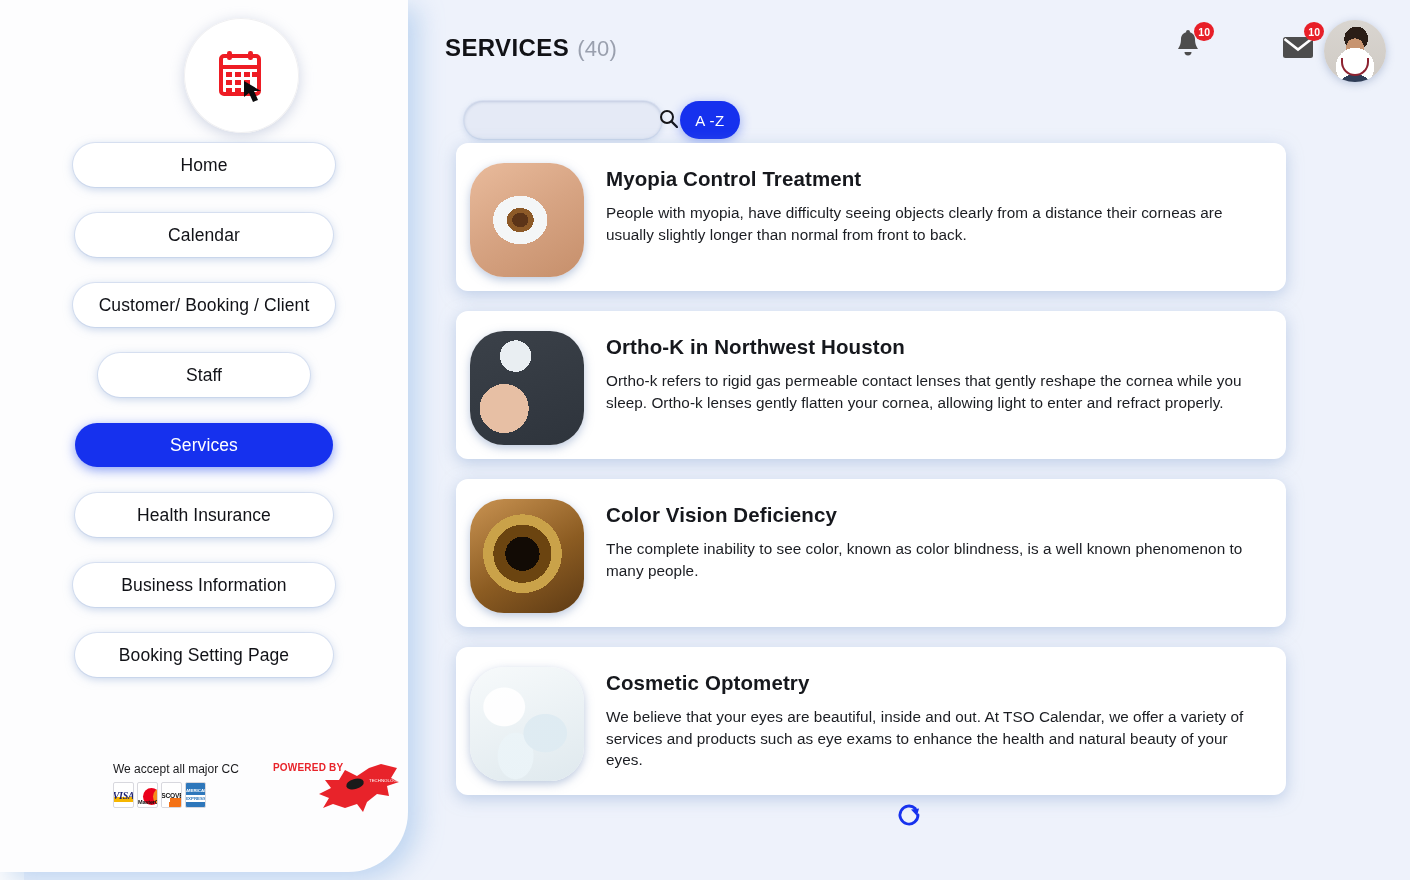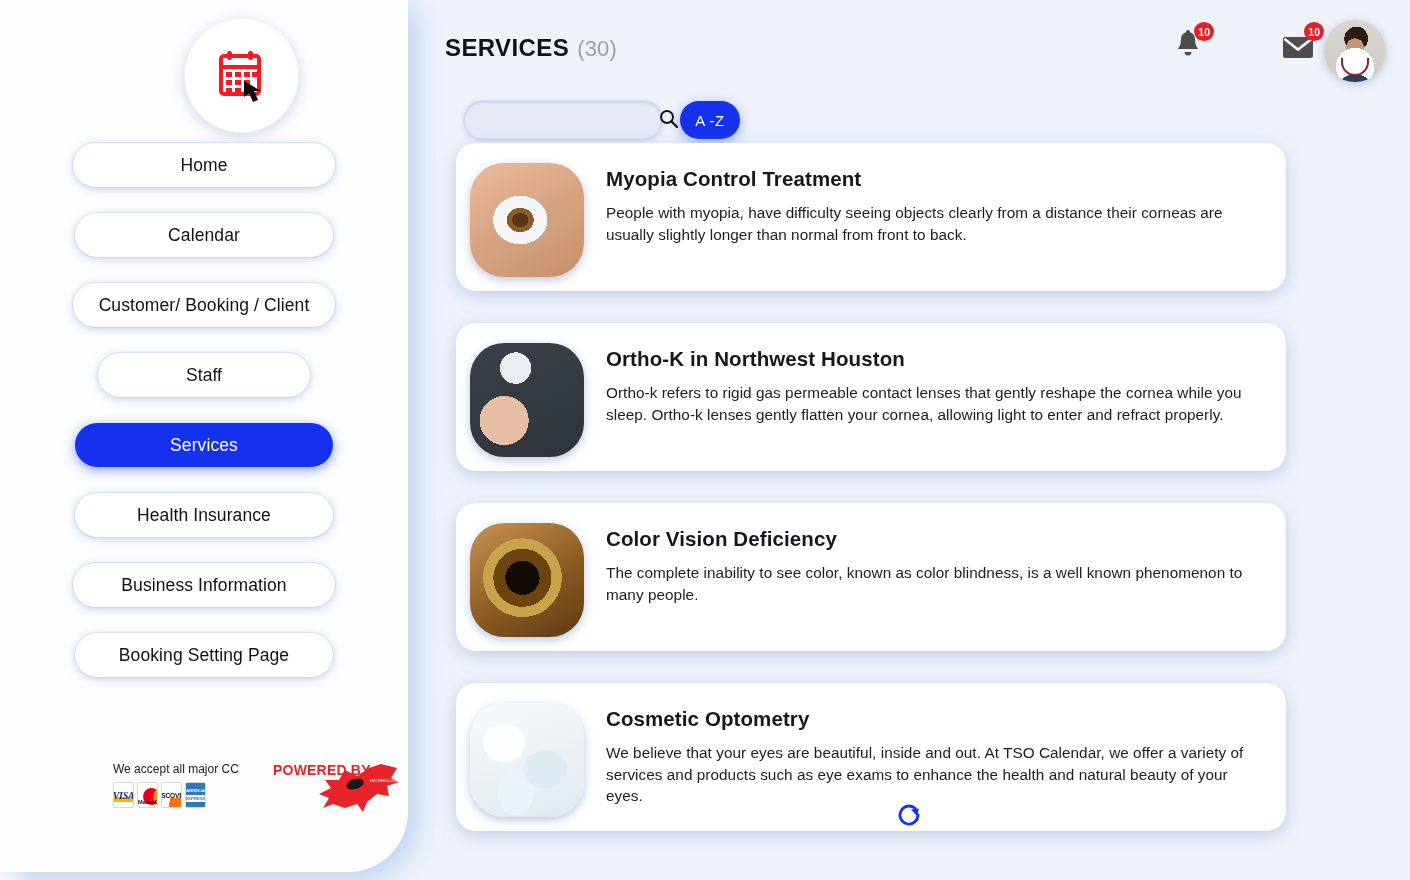--- a/index.html
+++ b/index.html
@@ -80,21 +80,21 @@
              font-size:5.6px; color:#111; font-weight:bold; letter-spacing:-.2px; }
   .disc { background:#fff; flex-direction:column; }
   .disc span { color:#111; font-size:6.6px; letter-spacing:-.2px; }
   .disc .band { position:absolute; bottom:0; left:0; right:0; height:9px;
                 background:linear-gradient(100deg,#fff 40%, #f47216 40%); }
   .amex { background:#2e77bb; color:#fff; }
   .amex span { font-size:4.4px; line-height:1.15; text-align:center; color:#fff; }
   .amex .blk { display:block; background:#fff; color:#2e77bb; margin-top:2px; padding:1px 0; }
 
   .powered { position:absolute; left:160px; top:-4px; width:135px; height:56px; }
-  .pw-label { position:absolute; left:0; top:4px; font-size:14px; font-weight:bold;
+  .pw-label { position:absolute; left:0; top:4px; font-size:10px; font-weight:bold;
               color:#e8232a; letter-spacing:.2px; }
   .bull { position:absolute; left:38px; top:2px; }
 
   
   .main { position:absolute; left:408px; top:0; width:1002px; height:880px; }
 
   .page-head { position:absolute; left:37px; top:34px; display:flex; align-items:baseline; gap:8px; }
   .page-title { font-size:24px; font-weight:bold; color:#111216; letter-spacing:.4px; }
   .page-count { font-size:22px; color:#9aa0ae; letter-spacing:.2px; }
 
@@ -139,25 +139,25 @@
     display:flex; align-items:center; justify-content:center;
     font-size:15px; letter-spacing:.5px; cursor:pointer;
     box-shadow: 0 3px 12px rgba(40,80,235,.45);
     border:none; font-family:"Liberation Sans", sans-serif;
   }
 
   .list { position:absolute; left:48px; top:143px; width:830px; }
   .svc-card {
     position:relative;
     background:#ffffff;
-    border-radius:20px;
+    border-radius:12px;
     box-shadow: 0 4px 16px rgba(150,175,215,.55);
     display:flex; align-items:flex-start;
     padding:14px 18px 14px 14px;
-    margin-bottom:32px;
+    margin-bottom:20px;
     cursor:pointer;
   }
   .thumb {
     flex:0 0 auto;
     width:114px; height:114px; border-radius:34px;
     margin-right:22px; margin-top:6px;
     box-shadow: 0 3px 10px rgba(120,145,190,.5);
     overflow:hidden;
   }
   .t0 { background:
@@ -276,21 +276,21 @@
         </div>
       </div>
 
     </div>
   </aside>
 
   <section class="main">
 
     <div class="page-head">
       <span class="page-title">SERVICES</span>
-      <span class="page-count">(30)</span>
+      <span class="page-count">(40)</span>
     </div>
 
     <div class="topicons">
       <div class="ticon">
         <span>
           <svg width="28" height="30" viewBox="0 0 28 30">
             <path d="M14 2c-4 0-7 3-7 7 0 6-2 8-3 10h20c-1-2-3-4-3-10 0-4-3-7-7-7z" fill="#4d4d4d"></path>
             <rect x="12" y="0" width="4" height="4" rx="2" fill="#4d4d4d"></rect>
             <path d="M10.5 22a3.5 3.5 0 0 0 7 0z" fill="#4d4d4d"></path>
           </svg>

